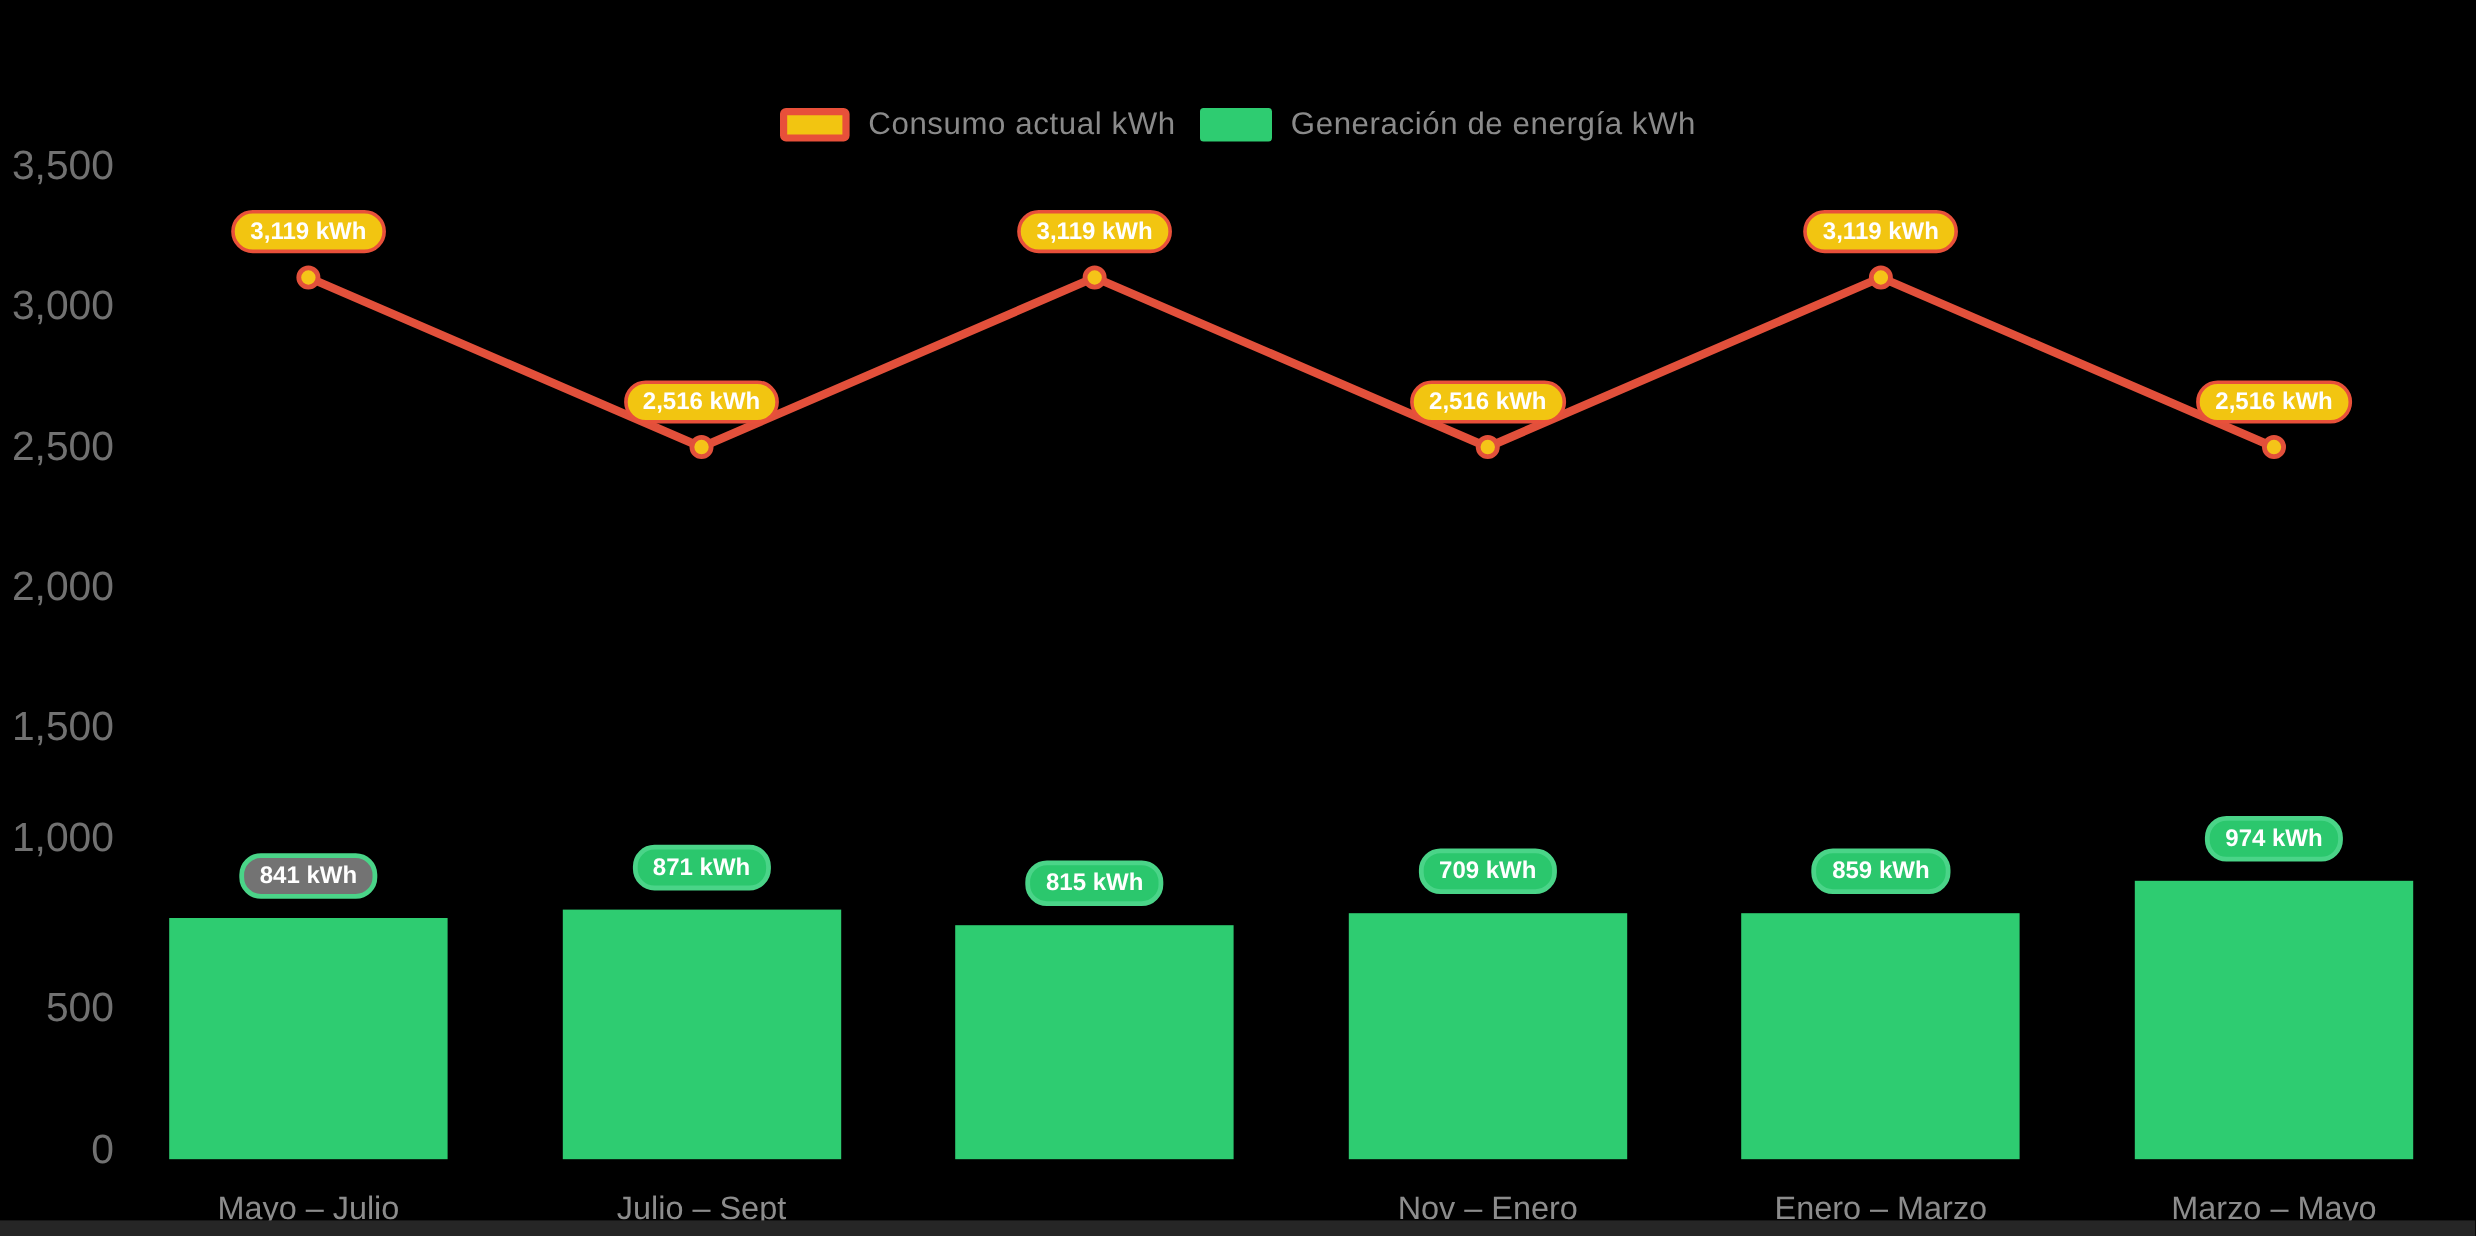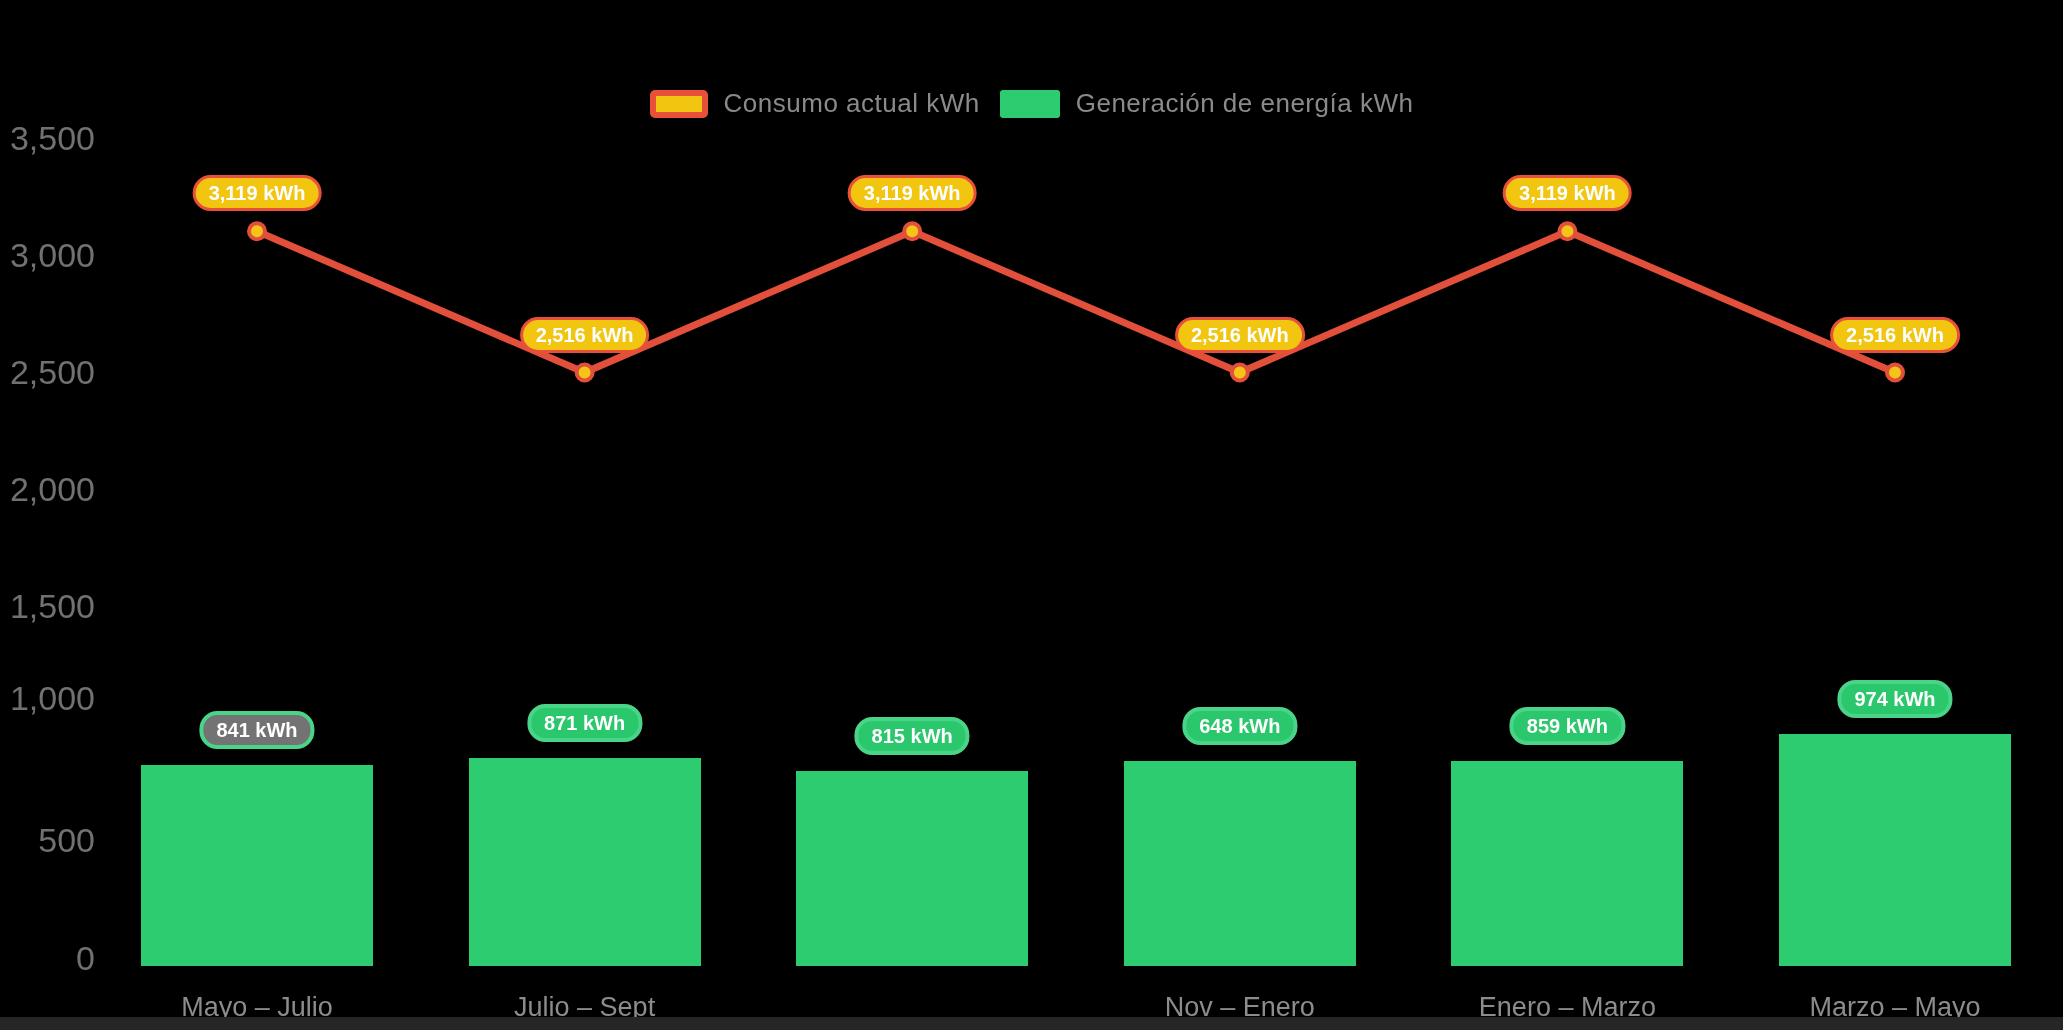--- a/index.html
+++ b/index.html
@@ -148,21 +148,21 @@
         <circle cx="1567.4" cy="231.26285714285711" r="8" fill="#f5c418" stroke="#e2503b" stroke-width="4"></circle>
         <circle cx="1895" cy="372.53714285714284" r="8" fill="#f5c418" stroke="#e2503b" stroke-width="4"></circle>
       </svg>
   <div class="bar" style="left: 141px; top: 764.966px; width: 232px; height: 201.034px; background: rgb(46, 204, 113);"></div>
       <div class="pill pill-bar" style="left: 257px; top: 729.966px; background: #737373; border-color: rgb(74, 212, 136);">841 kWh</div>
       <div class="bar" style="left: 468.6px; top: 757.937px; width: 232px; height: 208.063px; background: rgb(46, 204, 113);"></div>
       <div class="pill pill-bar" style="left: 584.6px; top: 722.937px; background: rgb(43, 199, 109); border-color: rgb(74, 212, 136);">871 kWh</div>
       <div class="bar" style="left: 796.2px; top: 771.057px; width: 232px; height: 194.943px; background: rgb(46, 204, 113);"></div>
       <div class="pill pill-bar" style="left: 912.2px; top: 736.057px; background: rgb(43, 199, 109); border-color: rgb(74, 212, 136);">815 kWh</div>
       <div class="bar" style="left: 1123.8px; top: 761.217px; width: 232px; height: 204.783px; background: rgb(46, 204, 113);"></div>
-      <div class="pill pill-bar" style="left: 1239.8px; top: 726.217px; background: rgb(43, 199, 109); border-color: rgb(74, 212, 136);">648 kWh</div>
+      <div class="pill pill-bar" style="left: 1239.8px; top: 726.217px; background: rgb(43, 199, 109); border-color: rgb(74, 212, 136);">709 kWh</div>
       <div class="bar" style="left: 1451.4px; top: 760.749px; width: 232px; height: 205.251px; background: rgb(46, 204, 113);"></div>
       <div class="pill pill-bar" style="left: 1567.4px; top: 725.749px; background: rgb(43, 199, 109); border-color: rgb(74, 212, 136);">859 kWh</div>
       <div class="bar" style="left: 1779px; top: 733.806px; width: 232px; height: 232.194px; background: rgb(46, 204, 113);"></div>
       <div class="pill pill-bar" style="left: 1895px; top: 698.806px; background: rgb(43, 199, 109); border-color: rgb(74, 212, 136);">974 kWh</div>
       <div class="pill pill-line" style="left: 257px; top: 193.263px; background: rgb(242, 197, 17); border-color: rgb(232, 80, 58);">3,119 kWh</div>
       <div class="pill pill-line" style="left: 584.6px; top: 334.537px; background: rgb(242, 197, 17); border-color: rgb(232, 80, 58);">2,516 kWh</div>
       <div class="pill pill-line" style="left: 912.2px; top: 193.263px; background: rgb(242, 197, 17); border-color: rgb(232, 80, 58);">3,119 kWh</div>
       <div class="pill pill-line" style="left: 1239.8px; top: 334.537px; background: rgb(242, 197, 17); border-color: rgb(232, 80, 58);">2,516 kWh</div>
       <div class="pill pill-line" style="left: 1567.4px; top: 193.263px; background: rgb(242, 197, 17); border-color: rgb(232, 80, 58);">3,119 kWh</div>
       <div class="pill pill-line" style="left: 1895px; top: 334.537px; background: rgb(242, 197, 17); border-color: rgb(232, 80, 58);">2,516 kWh</div>

